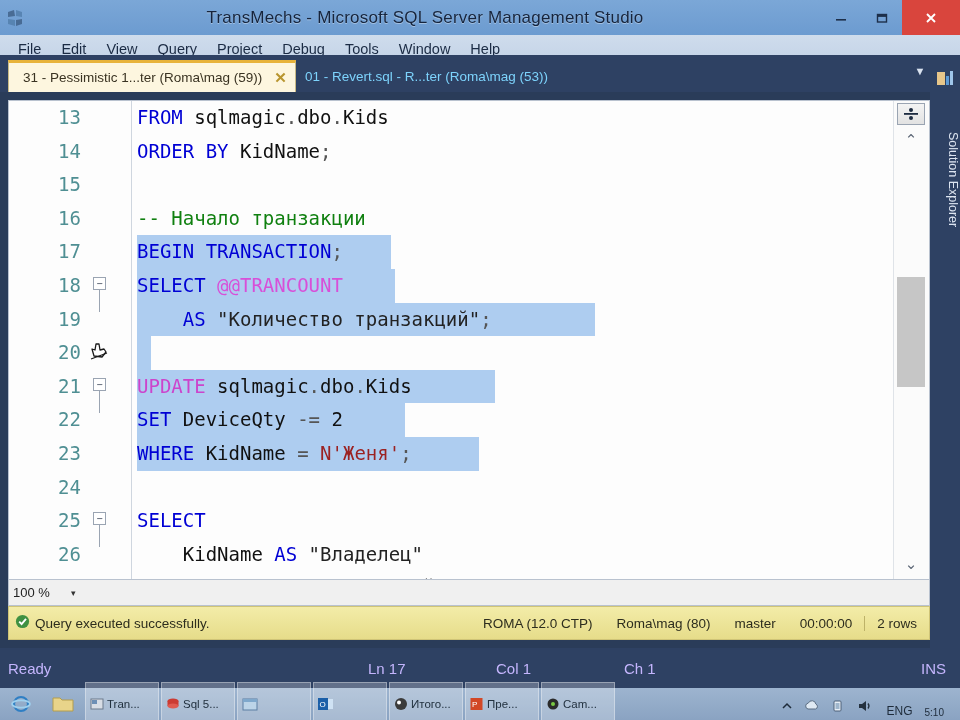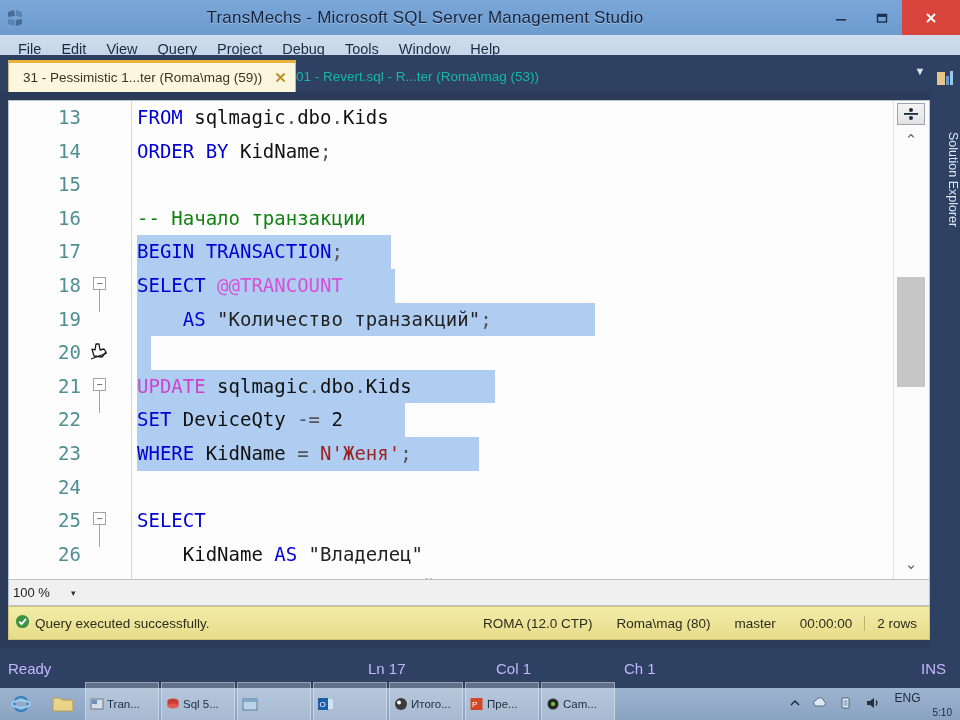--- a/index.html
+++ b/index.html
@@ -47,21 +47,21 @@
   }
   .tabs-area{position:absolute;left:8px;top:0;right:58px;height:37px;display:flex;align-items:flex-end;}
   .tab{
     height:32px;display:flex;align-items:center;padding:0 8px 0 14px;
     font-size:13.5px;white-space:nowrap;box-sizing:border-box;
   }
   .tab.active{
     background:#fdf6df;color:#3a3322;border-top:3px solid #e8b33a;
     border-left:1px solid #c9ba85;border-right:1px solid #c9ba85;
   }
-  .tab.inactive{color:#14b8a6;background:#2e4163;padding-left:0;}
+  .tab.inactive{color:#7dd3fc;background:#2e4163;padding-left:9px;}
   .tab-close{margin-left:12px;color:#b8952f;font-size:15px;font-weight:bold;}
   .tab-drop{
     position:absolute;right:30px;top:10px;width:20px;height:18px;
     color:#d9e2ef;font-size:11px;text-align:center;
   }
 
   
   .rightdock{
     position:absolute;right:0;top:63px;width:30px;height:585px;
     background:#2e4163;
@@ -179,21 +179,21 @@
     display:flex;align-items:center;
   }
   .tb-ico{width:42px;height:32px;display:flex;align-items:center;justify-content:center;}
   .tb-app{
     height:45px;min-width:74px;margin:0 1px;display:flex;align-items:center;
     background:rgba(255,255,255,.25);border:1px solid rgba(255,255,255,.35);
     box-sizing:border-box;padding:0 4px;font-size:11.5px;color:#22313f;
     white-space:nowrap;overflow:hidden;
   }
   .tb-app .g{margin-right:3px;display:flex;align-items:center;}
-  .tb-tray{margin-left:auto;display:flex;align-items:flex-start;padding-right:4px;gap:6px;}
+  .tb-tray{margin-left:auto;display:flex;align-items:flex-end;padding-right:12px;gap:6px;}
   .tray-ico{width:20px;height:24px;display:flex;align-items:center;justify-content:center;}
   .tb-lang{font-size:12px;color:#1e2b3a;padding:0 6px;}
   .tb-clock{font-size:10px;color:#1e2b3a;padding-right:4px;margin-top:16px;}
 </style>
 </head>
 <body>
 
 <div id="app">
 
   <div class="titlebar">

